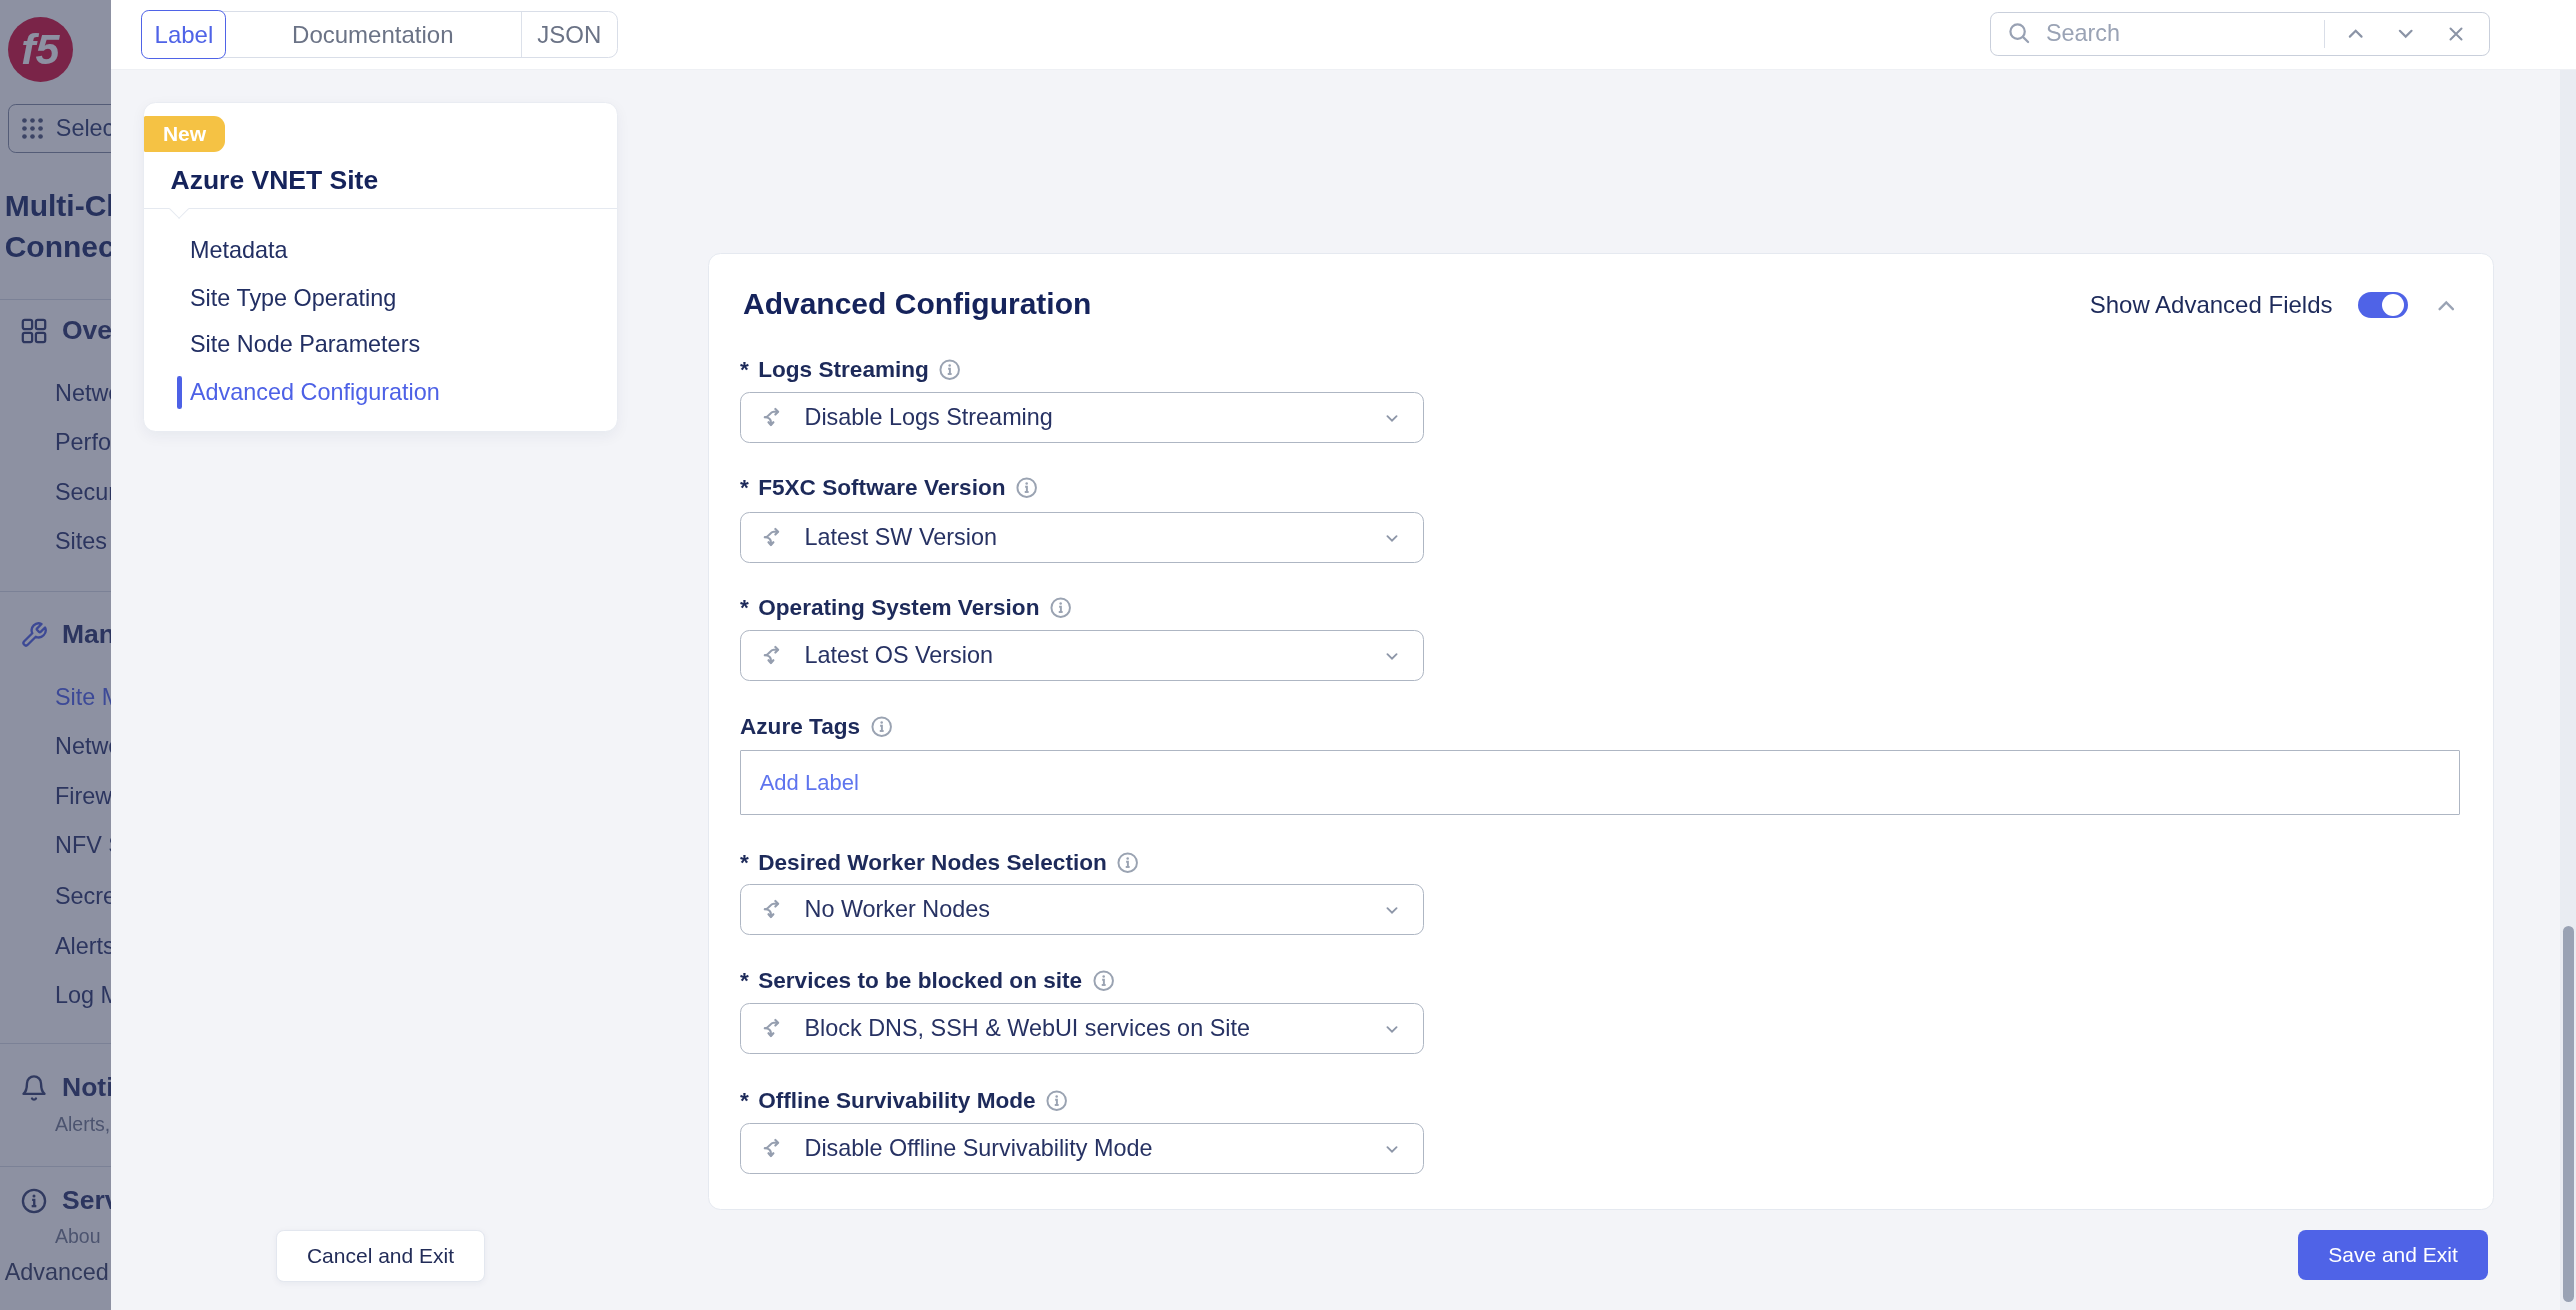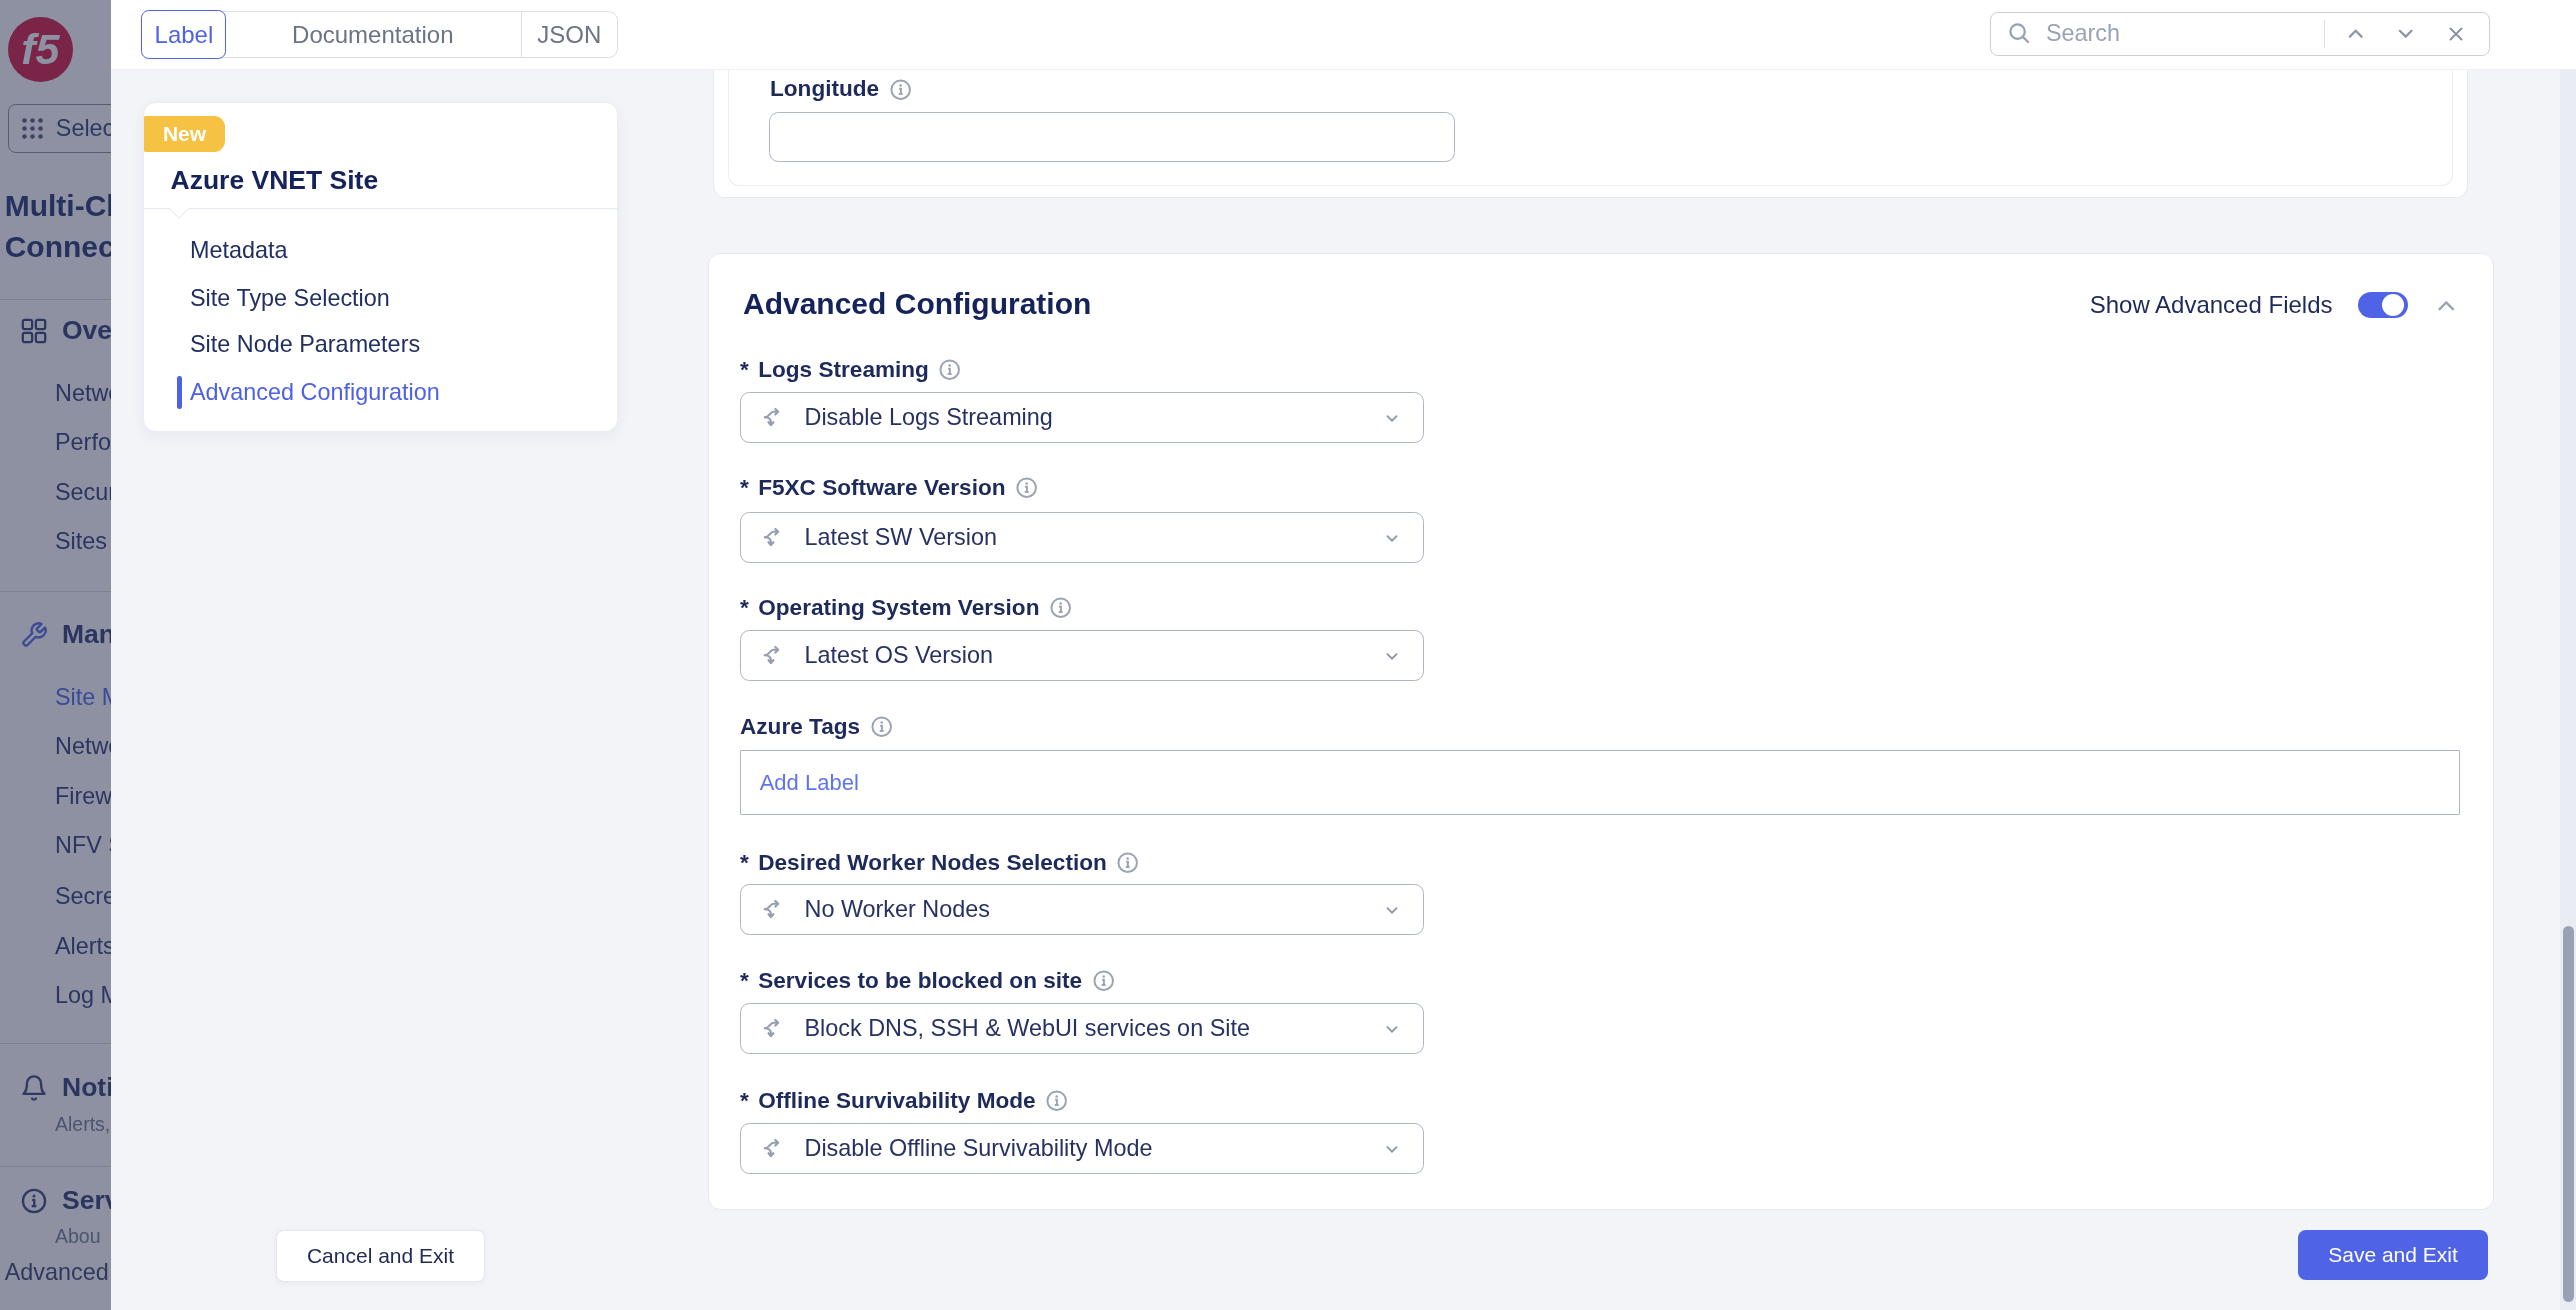--- a/index.html
+++ b/index.html
@@ -205,41 +205,26 @@
       </span>
     </div>
   </div>
 
   <div class="card" id="stepper">
     <div class="badge">New</div>
     <div class="stp-title">Azure VNET Site</div>
     <div class="stp-div"></div>
     <div class="notch"></div>
     <div class="step" style="top:134px">Metadata</div>
-    <div class="step" style="top:182px">Site Type Selection</div>
+    <div class="step" style="top:182px">Site Type Operating</div>
     <div class="step" style="top:228px">Site Node Parameters</div>
     <div class="step-bar"></div>
     <div class="step active" style="top:276px">Advanced Configuration</div>
   </div>
 
-  <div class="card" id="card1">
-    <div id="card1-inner"></div>
-    <div class="flabel">
-      <span>Longitude</span>
-      <span>
-        <svg viewBox="0 0 24 24" width="23.4" height="23.4" fill="none" stroke="#9aa3b2" stroke-width="2">
-          <circle cx="12" cy="12" r="9.5"></circle>
-            <circle cx="12" cy="7.8" r="1.3" fill="#9aa3b2" stroke="none"></circle>
-          <path d="M10.4 11h1.8v5.2"></path>
-            <path d="M10 16.4h4"></path>
-        </svg>
-      </span>
-    </div>
-    <input class="text-input" value="" style="">
-  </div>
 
   <div class="card" id="card2">
     <div class="c2-title">Advanced Configuration</div>
 
     <div class="c2-right">
       <span class="lbl">Show Advanced Fields</span>
       <span class="toggle">
           <span class="knob"></span>
         </span>
       <span>

